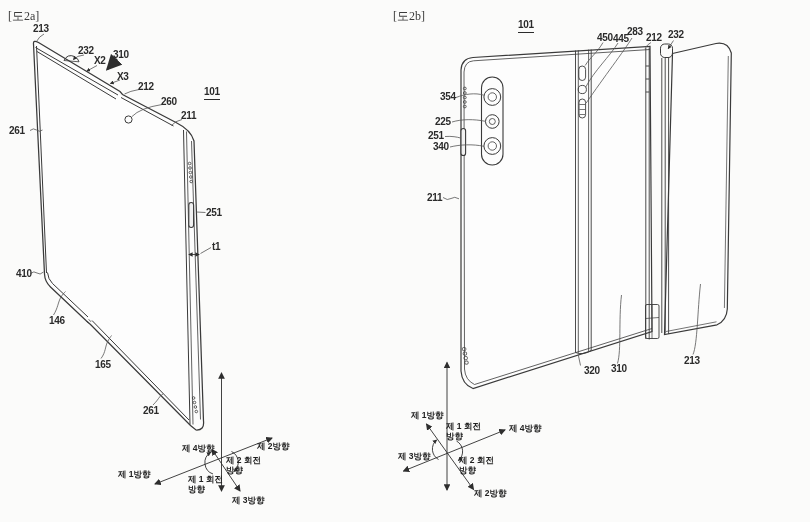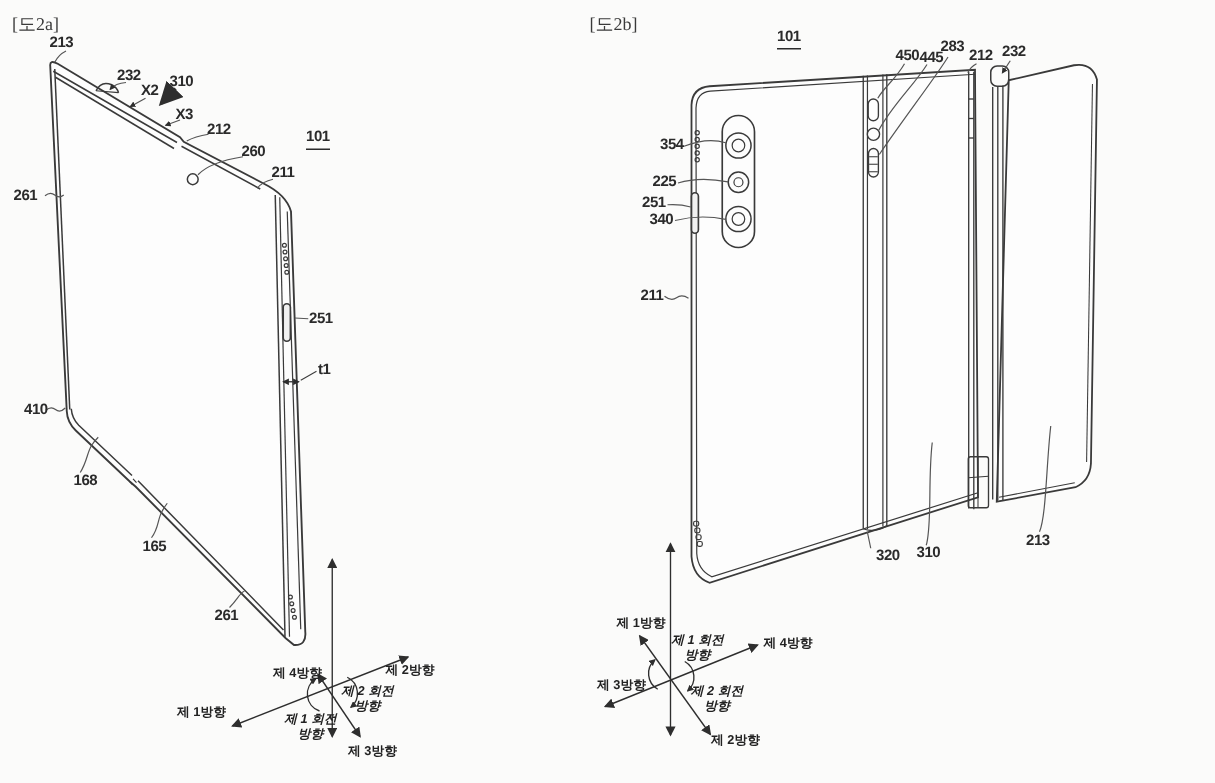--- a/index.html
+++ b/index.html
@@ -40,25 +40,24 @@
     line-height:1.15;
     z-index:5;
   }
   .krot{
     position:absolute;
     font-family:"Liberation Sans", sans-serif;
     font-weight:bold;
     font-size:8.5px;
     color:#222;
     width:38px;
-    text-align:center;
+    text-align:left;
     white-space:normal;
     line-height:1.2;
     z-index:5;
-    font-style:italic;
   }
 </style>
 </head>
 <body>
 
 <div id="stage">
 
 <svg class="art" width="810" height="522" viewBox="0 0 810 522">
   <defs>
     <marker id="ah" viewBox="0 0 10 10" refX="8.5" refY="5" markerWidth="7.5" markerHeight="7.5" orient="auto-start-reverse">
@@ -242,21 +241,21 @@
   <div class="lbl" style="left:113px;top:50px">310</div>
   <div class="lbl" style="left:117px;top:72px">X3</div>
   <div class="lbl" style="left:138px;top:82px">212</div>
   <div class="lbl" style="left:161px;top:97px">260</div>
   <div class="lbl" style="left:181px;top:111px">211</div>
   <div class="lbl underl" style="left:204px;top:87px">101</div>
   <div class="lbl" style="left:9px;top:126px">261</div>
   <div class="lbl" style="left:206px;top:208px">251</div>
   <div class="lbl" style="left:212px;top:242px">t1</div>
   <div class="lbl" style="left:16px;top:269px">410</div>
-  <div class="lbl" style="left:49px;top:316px">168</div>
+  <div class="lbl" style="left:49px;top:316px">146</div>
   <div class="lbl" style="left:95px;top:360px">165</div>
   <div class="lbl" style="left:143px;top:406px">261</div>
   <div class="kdir" style="left:182px;top:444px">제 4방향</div>
   <div class="kdir" style="left:257px;top:442px">제 2방향</div>
   <div class="kdir" style="left:118px;top:470px">제 1방향</div>
   <div class="kdir" style="left:232px;top:496px">제 3방향</div>
   <div class="krot" style="left:226px;top:455px">제 2 회전 방향</div>
   <div class="krot" style="left:188px;top:474px">제 1 회전 방향</div>
 
   <div class="cap" style="left:393px;top:8px">[도2b]</div>

